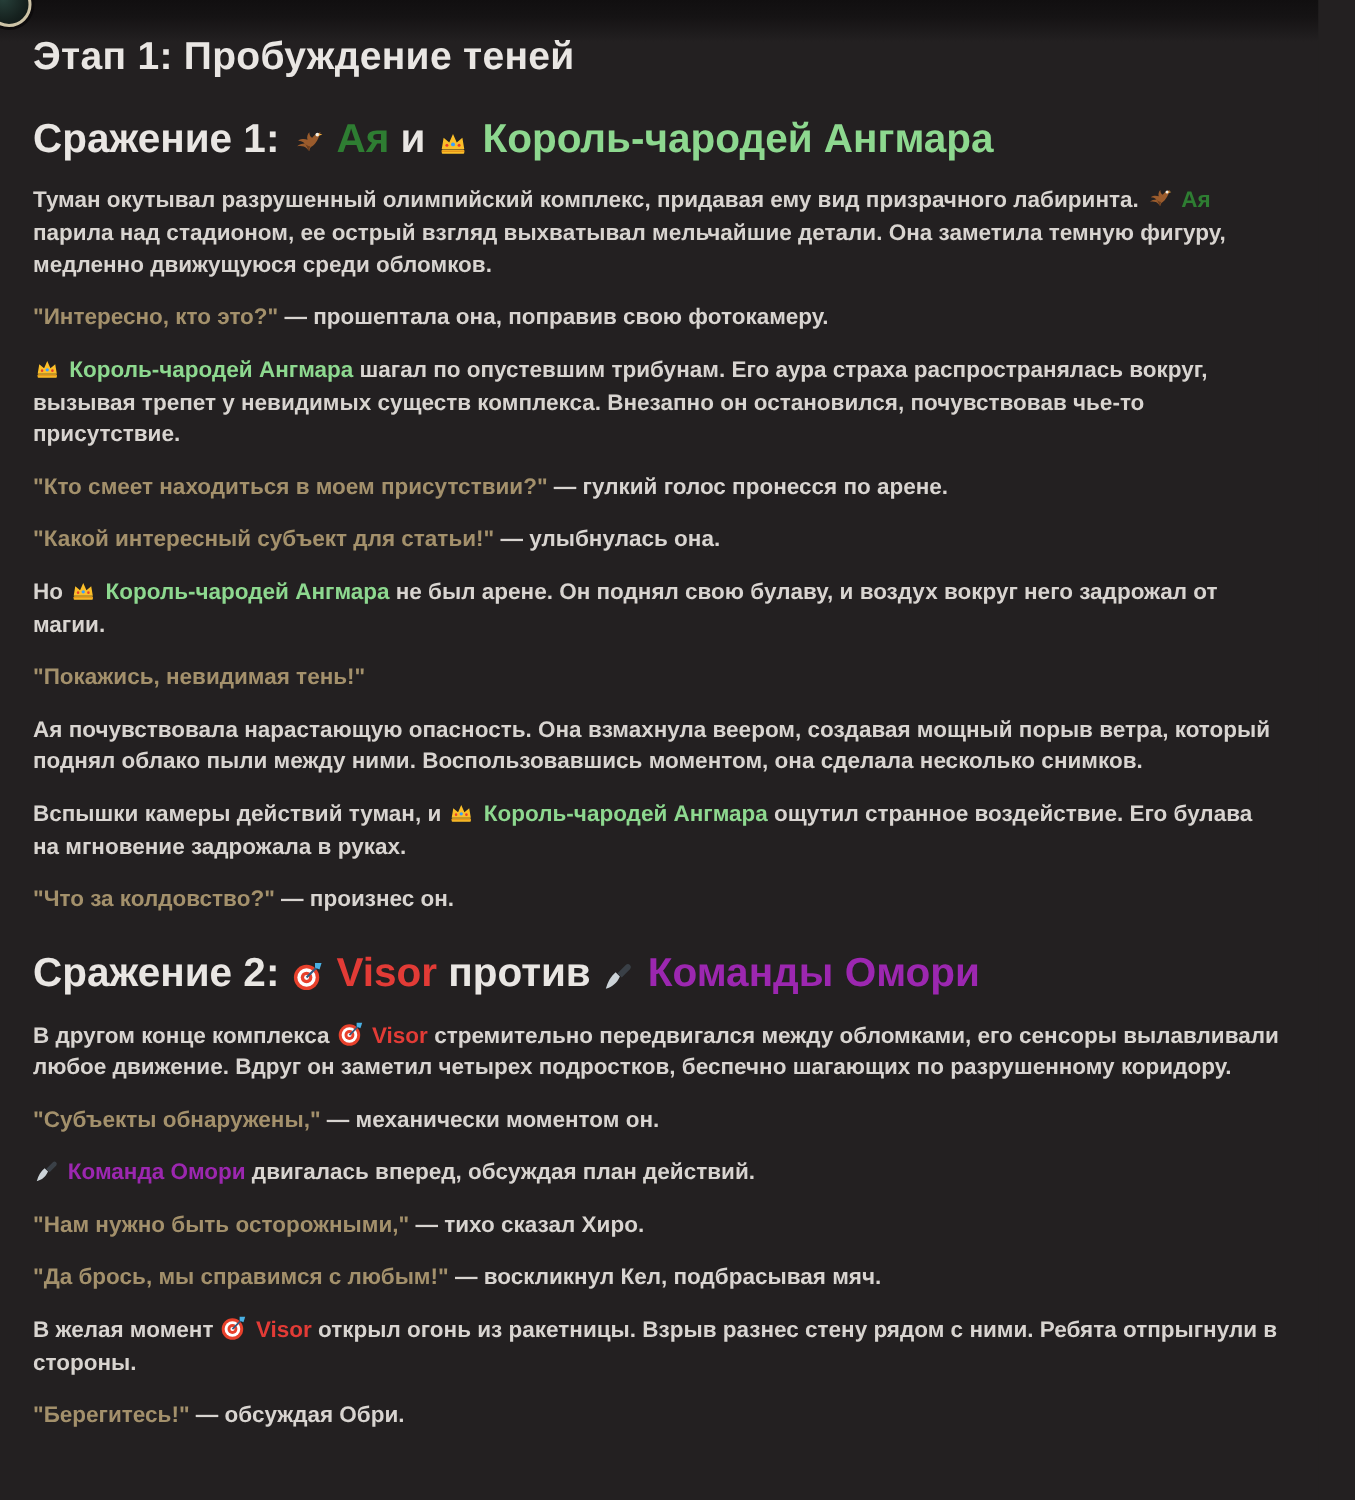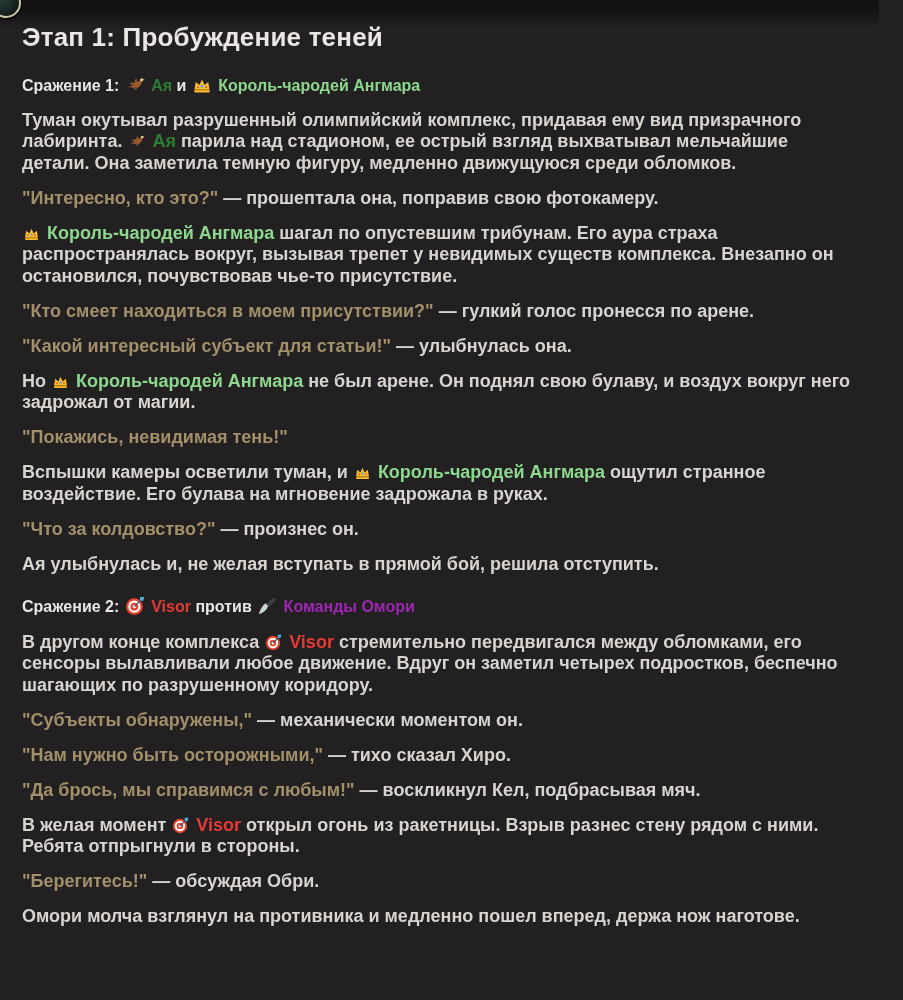--- a/index.html
+++ b/index.html
@@ -28,26 +28,26 @@
     color:var(--c-body);
   }
   .content h1{
     margin:6px 0 10px 0;
     font-size:26px;line-height:1.25;font-weight:700;
     color:var(--c-heading);
     letter-spacing:.2px;
   }
   .content h2{
     margin:21px 0 9px 0;
-    font-size:16px;line-height:1.3;font-weight:700;
+    font-size:27px;line-height:1.3;font-weight:700;
     color:var(--c-heading);
   }
   .content p{
     margin:13.5px 0;
-    font-size:18px;line-height:21.5px;font-weight:700;
+    font-size:15px;line-height:21.5px;font-weight:700;
     color:var(--c-body);
   }
   .sg-quote{color:var(--c-quote);}
   .sg-aya{color:var(--c-aya);}
   .sg-king{color:var(--c-king);}
   .sg-visor{color:var(--c-visor);}
   .sg-omori{color:var(--c-omori);margin-top:16px;}
   .emoji{
     display:inline-block;
     vertical-align:-3px;
@@ -97,56 +97,59 @@
       <p><span class="sg-quote">"Какой интересный субъект для статьи!"</span><span> — улыбнулась она.</span></p>
       <p><span>Но </span><span class="emoji"><svg width="17" height="17" viewBox="0 0 32 32">
             <path fill="#fcbf29" d="M4 23h24l-2-12-6 5-4-9-4 9-6-5z"></path>
             <rect x="4" y="23.5" width="24" height="4.5" rx="1" fill="#fcbf29"></rect>
             <rect x="4" y="24.5" width="24" height="1.6" fill="#e8991b"></rect>
             <circle cx="16" cy="18" r="2.1" fill="#3aa0ff"></circle>
             <circle cx="9.5" cy="19" r="1.6" fill="#e8412c"></circle>
             <circle cx="22.5" cy="19" r="1.6" fill="#e8412c"></circle>
           </svg></span><span class="sg-king"> Король-чародей Ангмара</span><span> не был арене. Он поднял свою булаву, и воздух вокруг него задрожал от магии.</span></p>
       <p><span class="sg-quote">"Покажись, невидимая тень!"</span></p>
-      <p><span>Вспышки камеры осветили туман, и </span><span class="emoji"><svg width="17" height="17" viewBox="0 0 32 32">
+      <p><span>Ая почувствовала нарастающую опасность. Она взмахнула веером, создавая мощный порыв ветра, который поднял облако пыли между ними. Воспользовавшись моментом, она сделала несколько снимков.</span></p>
+      <p><span>Вспышки камеры действий туман, и </span><span class="emoji"><svg width="17" height="17" viewBox="0 0 32 32">
             <path fill="#fcbf29" d="M4 23h24l-2-12-6 5-4-9-4 9-6-5z"></path>
             <rect x="4" y="23.5" width="24" height="4.5" rx="1" fill="#fcbf29"></rect>
             <rect x="4" y="24.5" width="24" height="1.6" fill="#e8991b"></rect>
             <circle cx="16" cy="18" r="2.1" fill="#3aa0ff"></circle>
             <circle cx="9.5" cy="19" r="1.6" fill="#e8412c"></circle>
             <circle cx="22.5" cy="19" r="1.6" fill="#e8412c"></circle>
           </svg></span><span class="sg-king"> Король-чародей Ангмара</span><span> ощутил странное воздействие. Его булава на мгновение задрожала в руках.</span></p>
       <p><span class="sg-quote">"Что за колдовство?"</span><span> — произнес он.</span></p>
-      <p><span>Ая улыбнулась и, не желая вступать в прямой бой, решила отступить.</span></p>
       <h2><span>Сражение 2: </span><span class="emoji"><svg width="17" height="17" viewBox="0 0 32 32">
             <circle cx="15" cy="17" r="13.5" fill="#e8412c"></circle>
             <circle cx="15" cy="17" r="9.8" fill="#ffffff"></circle>
             <circle cx="15" cy="17" r="6.2" fill="#e8412c"></circle>
             <circle cx="15" cy="17" r="2.6" fill="#ffffff"></circle>
             <path d="M15 17L27 5" stroke="#35597e" stroke-width="2.2"></path>
             <path fill="#49b0e4" d="M24 1.5h7l-2.2 7-4.8-2.2z"></path>
           </svg></span><span class="sg-visor"> Visor</span><span> против </span><span class="emoji"><svg width="16" height="16" viewBox="0 0 32 32">
             <path fill="#ccd3d8" d="M3 29c7-2 12-6 15-13l-4.5-4.5C8.5 15.5 5 21.5 3 29z"></path>
             <path fill="#3a4047" d="M15.5 12.5L24.5 3.5a3.2 3.2 0 0 1 4.5 4.5L20 17z"></path>
           </svg></span><span class="sg-omori"> Команды Омори</span></h2>
       <p><span>В другом конце комплекса </span><span class="emoji"><svg width="17" height="17" viewBox="0 0 32 32">
             <circle cx="15" cy="17" r="13.5" fill="#e8412c"></circle>
             <circle cx="15" cy="17" r="9.8" fill="#ffffff"></circle>
             <circle cx="15" cy="17" r="6.2" fill="#e8412c"></circle>
             <circle cx="15" cy="17" r="2.6" fill="#ffffff"></circle>
             <path d="M15 17L27 5" stroke="#35597e" stroke-width="2.2"></path>
             <path fill="#49b0e4" d="M24 1.5h7l-2.2 7-4.8-2.2z"></path>
           </svg></span><span class="sg-visor"> Visor</span><span> стремительно передвигался между обломками, его сенсоры вылавливали любое движение. Вдруг он заметил четырех подростков, беспечно шагающих по разрушенному коридору.</span></p>
       <p><span class="sg-quote">"Субъекты обнаружены,"</span><span> — механически моментом он.</span></p>
+      <p><span class="emoji"><svg width="16" height="16" viewBox="0 0 32 32">
+            <path fill="#ccd3d8" d="M3 29c7-2 12-6 15-13l-4.5-4.5C8.5 15.5 5 21.5 3 29z"></path>
+            <path fill="#3a4047" d="M15.5 12.5L24.5 3.5a3.2 3.2 0 0 1 4.5 4.5L20 17z"></path>
+          </svg></span><span class="sg-omori"> Команда Омори</span><span> двигалась вперед, обсуждая план действий.</span></p>
       <p><span class="sg-quote">"Нам нужно быть осторожными,"</span><span> — тихо сказал Хиро.</span></p>
       <p><span class="sg-quote">"Да брось, мы справимся с любым!"</span><span> — воскликнул Кел, подбрасывая мяч.</span></p>
       <p><span>В желая момент </span><span class="emoji"><svg width="17" height="17" viewBox="0 0 32 32">
             <circle cx="15" cy="17" r="13.5" fill="#e8412c"></circle>
             <circle cx="15" cy="17" r="9.8" fill="#ffffff"></circle>
             <circle cx="15" cy="17" r="6.2" fill="#e8412c"></circle>
             <circle cx="15" cy="17" r="2.6" fill="#ffffff"></circle>
             <path d="M15 17L27 5" stroke="#35597e" stroke-width="2.2"></path>
             <path fill="#49b0e4" d="M24 1.5h7l-2.2 7-4.8-2.2z"></path>
           </svg></span><span class="sg-visor"> Visor</span><span> открыл огонь из ракетницы. Взрыв разнес стену рядом с ними. Ребята отпрыгнули в стороны.</span></p>
       <p><span class="sg-quote">"Берегитесь!"</span><span> — обсуждая Обри.</span></p>
-      <p><span>Омори молча взглянул на противника и медленно пошел вперед, держа нож наготове.</span></p>
     </div>
 </div>
 
 </body></html>

